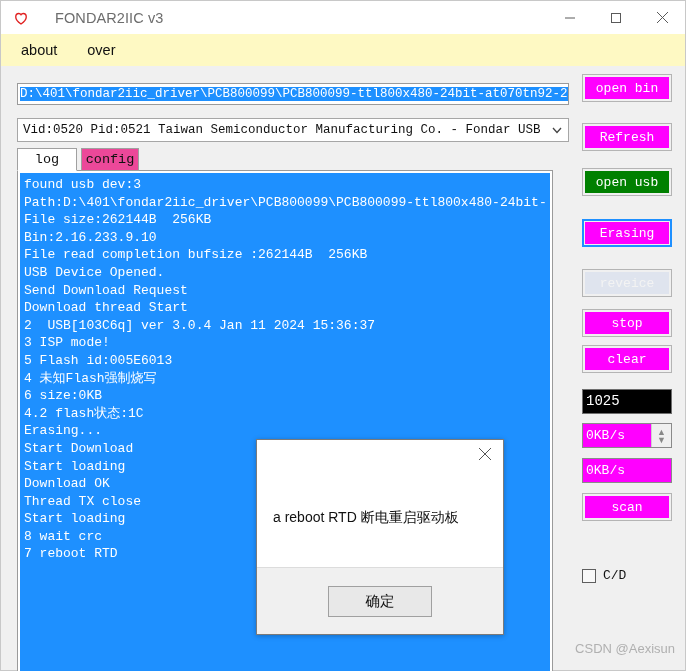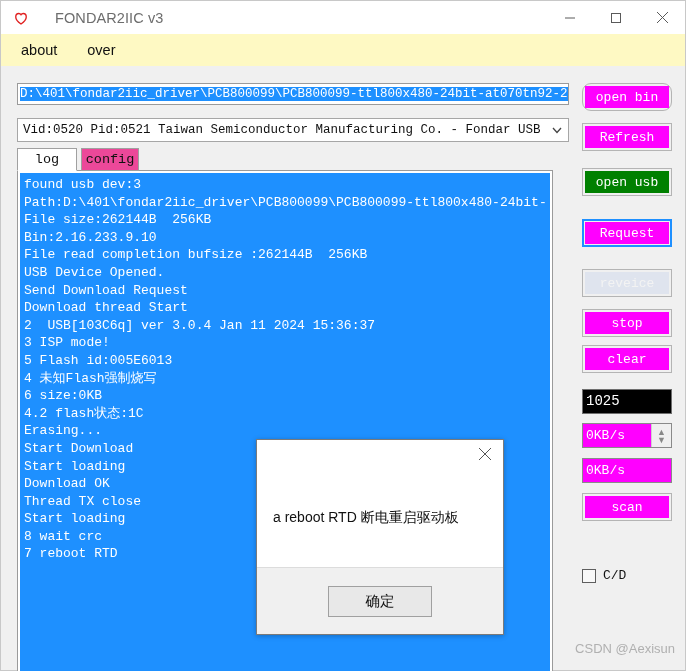--- a/index.html
+++ b/index.html
@@ -468,31 +468,31 @@
           <div class="logline">Start loading</div>
           <div class="logline">Download OK</div>
           <div class="logline">Thread TX close</div>
           <div class="logline">Start loading</div>
           <div class="logline">8 wait crc</div>
           <div class="logline">7 reboot RTD</div>
         </div>
     </div>
 
     <div id="side-controls">
-        <div class="sidebtn" style="top: 17px; border-radius: 9px;">
+        <div class="sidebtn" style="top: 8px;">
           <div class="inner magenta">open bin</div>
         </div>
         <div class="sidebtn" style="top: 57px;">
           <div class="inner magenta">Refresh</div>
         </div>
         <div class="sidebtn" style="top: 102px;">
           <div class="inner green">open usb</div>
         </div>
         <div class="sidebtn focused" style="top: 153px;">
-          <div class="inner magenta">Request</div>
+          <div class="inner magenta">Erasing</div>
         </div>
         <div class="sidebtn" style="top: 203px;">
           <div class="inner disabled">reveice</div>
         </div>
         <div class="sidebtn" style="top: 243px;">
           <div class="inner magenta">stop</div>
         </div>
         <div class="sidebtn" style="top: 279px;">
           <div class="inner magenta">clear</div>
         </div>

